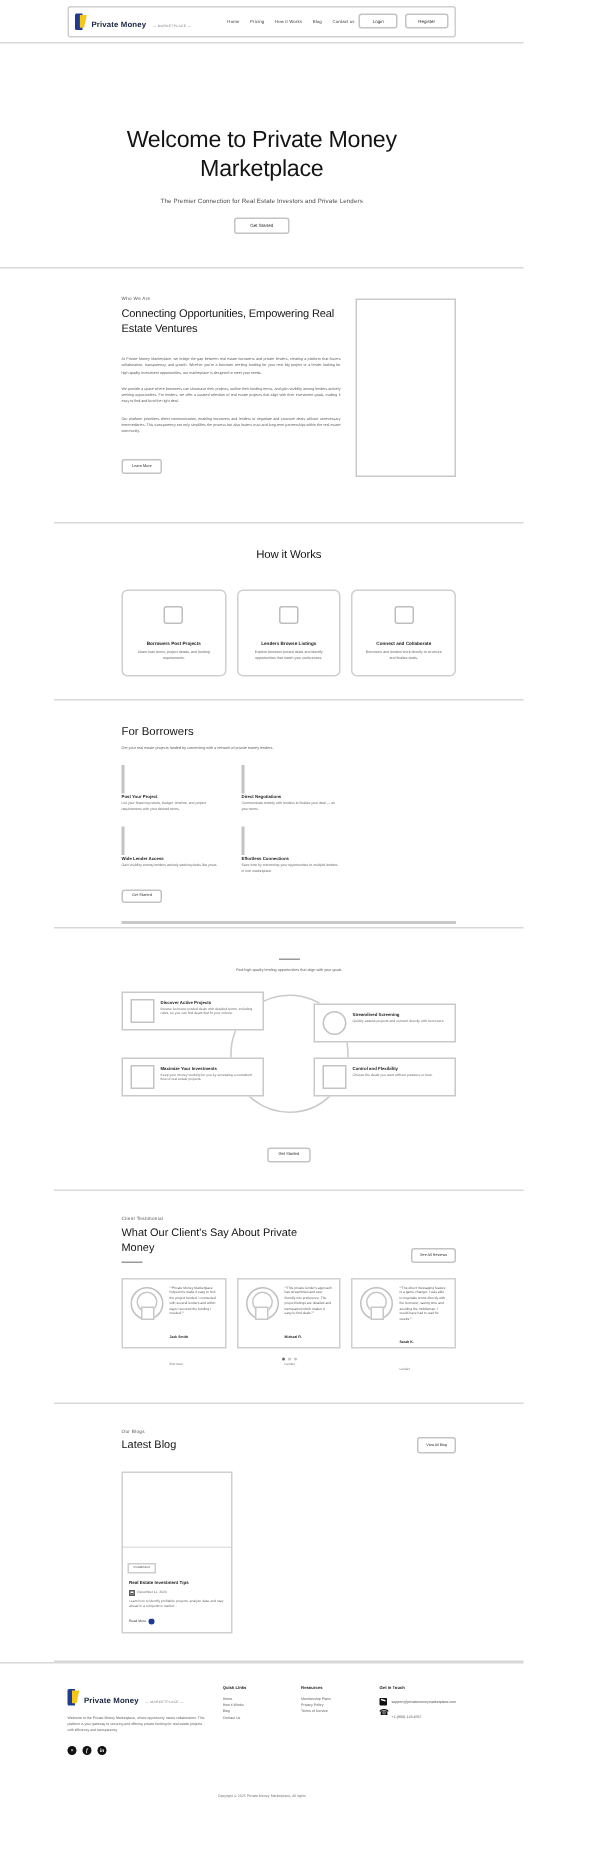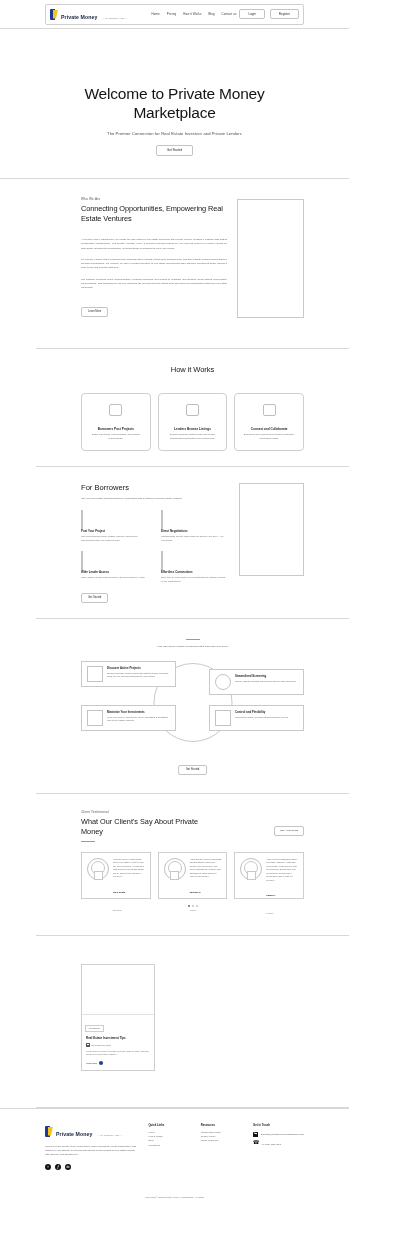--- a/index.html
+++ b/index.html
@@ -141,21 +141,21 @@
     border: 1px solid #bdbdbd; border-radius: 2px;
     background: #fff; margin-bottom: 11px;
   }
   .hiw-card h3 { font-size: 3.1px; font-weight: 600; color: #1e1e1e; text-align: center; }
   .hiw-card p {
     font-size: 2.4px; line-height: 1.5; color: #6a6a6a;
     text-align: center; margin-top: 2.5px;
   }
 
   
-  .borrowers { height: 152px; display: flex; padding-top: 16px; gap: 12px; }
+  .borrowers { height: 152px; display: flex; padding-top: 16px; gap: 12px; flex-direction: column; }
   .brw-left { width: 146px; }
   .brw-left h2 { font-size: 7.6px; font-weight: 400; color: #151515; }
   .brw-left > p.lead {
     font-size: 2.5px; color: #5d5d5d; line-height: 1.6;
     margin-top: 5px; width: 128px;
   }
   .brw-grid {
     display: grid; grid-template-columns: 1fr 1fr;
     gap: 10px 14px; margin-top: 10px;
   }
@@ -196,21 +196,21 @@
   .lend-card p { font-size: 2.3px; line-height: 1.55; color: #6a6a6a; margin-top: 1.5px; }
   .lc-tl { left: 0;   top: 4px;  width: 95px; }
   .lc-tr { right: 0;  top: 12px; width: 95px; }
   .lc-bl { left: 0;   top: 48px; width: 95px; }
   .lc-br { right: 0;  top: 48px; width: 95px; }
   .lend-cta { position: absolute; left: 50%; bottom: 0; transform: translateX(-50%); }
   .lend-cta .btn-outline { font-size: 2.7px; padding: 2.5px 7px; }
 
   
   .testi { height: 142px; padding-top: 16px; }
-  .testi-head { display: flex; align-items: center; }
+  .testi-head { display: flex; align-items: flex-end; }
   .testi-head h2 {
     font-size: 7.3px; font-weight: 400; color: #151515;
     line-height: 1.35; margin-top: 3px; max-width: 130px;
   }
   .testi-head .btn-outline { margin-left: auto; margin-top: 10px; font-size: 2.5px; padding: 2.5px 5px; }
   .testi-rule { width: 14px; height: 1px; background: #9a9a9a; margin-top: 4px; }
   .testi-grid { display: flex; gap: 7px; margin-top: 10px; }
   .testi-card {
     flex: 1; height: 47px; border: 1px solid #cfcfcf;
     display: flex; gap: 4px; padding: 5px 5px; background: #fff;
@@ -522,20 +522,27 @@
     </div>
 
     <div class="dots">
       <i class="on"></i>
       <i></i>
       <i></i>
     </div>
   </section>
 
   <section class="section blog">
+    <div class="blog-head">
+      <div>
+        <div class="eyebrow">Our Blogs</div>
+        <h2>Latest Blog</h2>
+      </div>
+      <button class="btn-outline">View All Blog</button>
+    </div>
 
     <article class="blog-card">
       <div class="blog-thumb"></div>
       <span class="blog-tag">Investment</span>
       <div class="blog-body">
         <h4>Real Estate Investment Tips</h4>
         <div class="blog-meta">
           <span class="cal-ico"></span>
           <span>December 11, 2024</span>
         </div>

